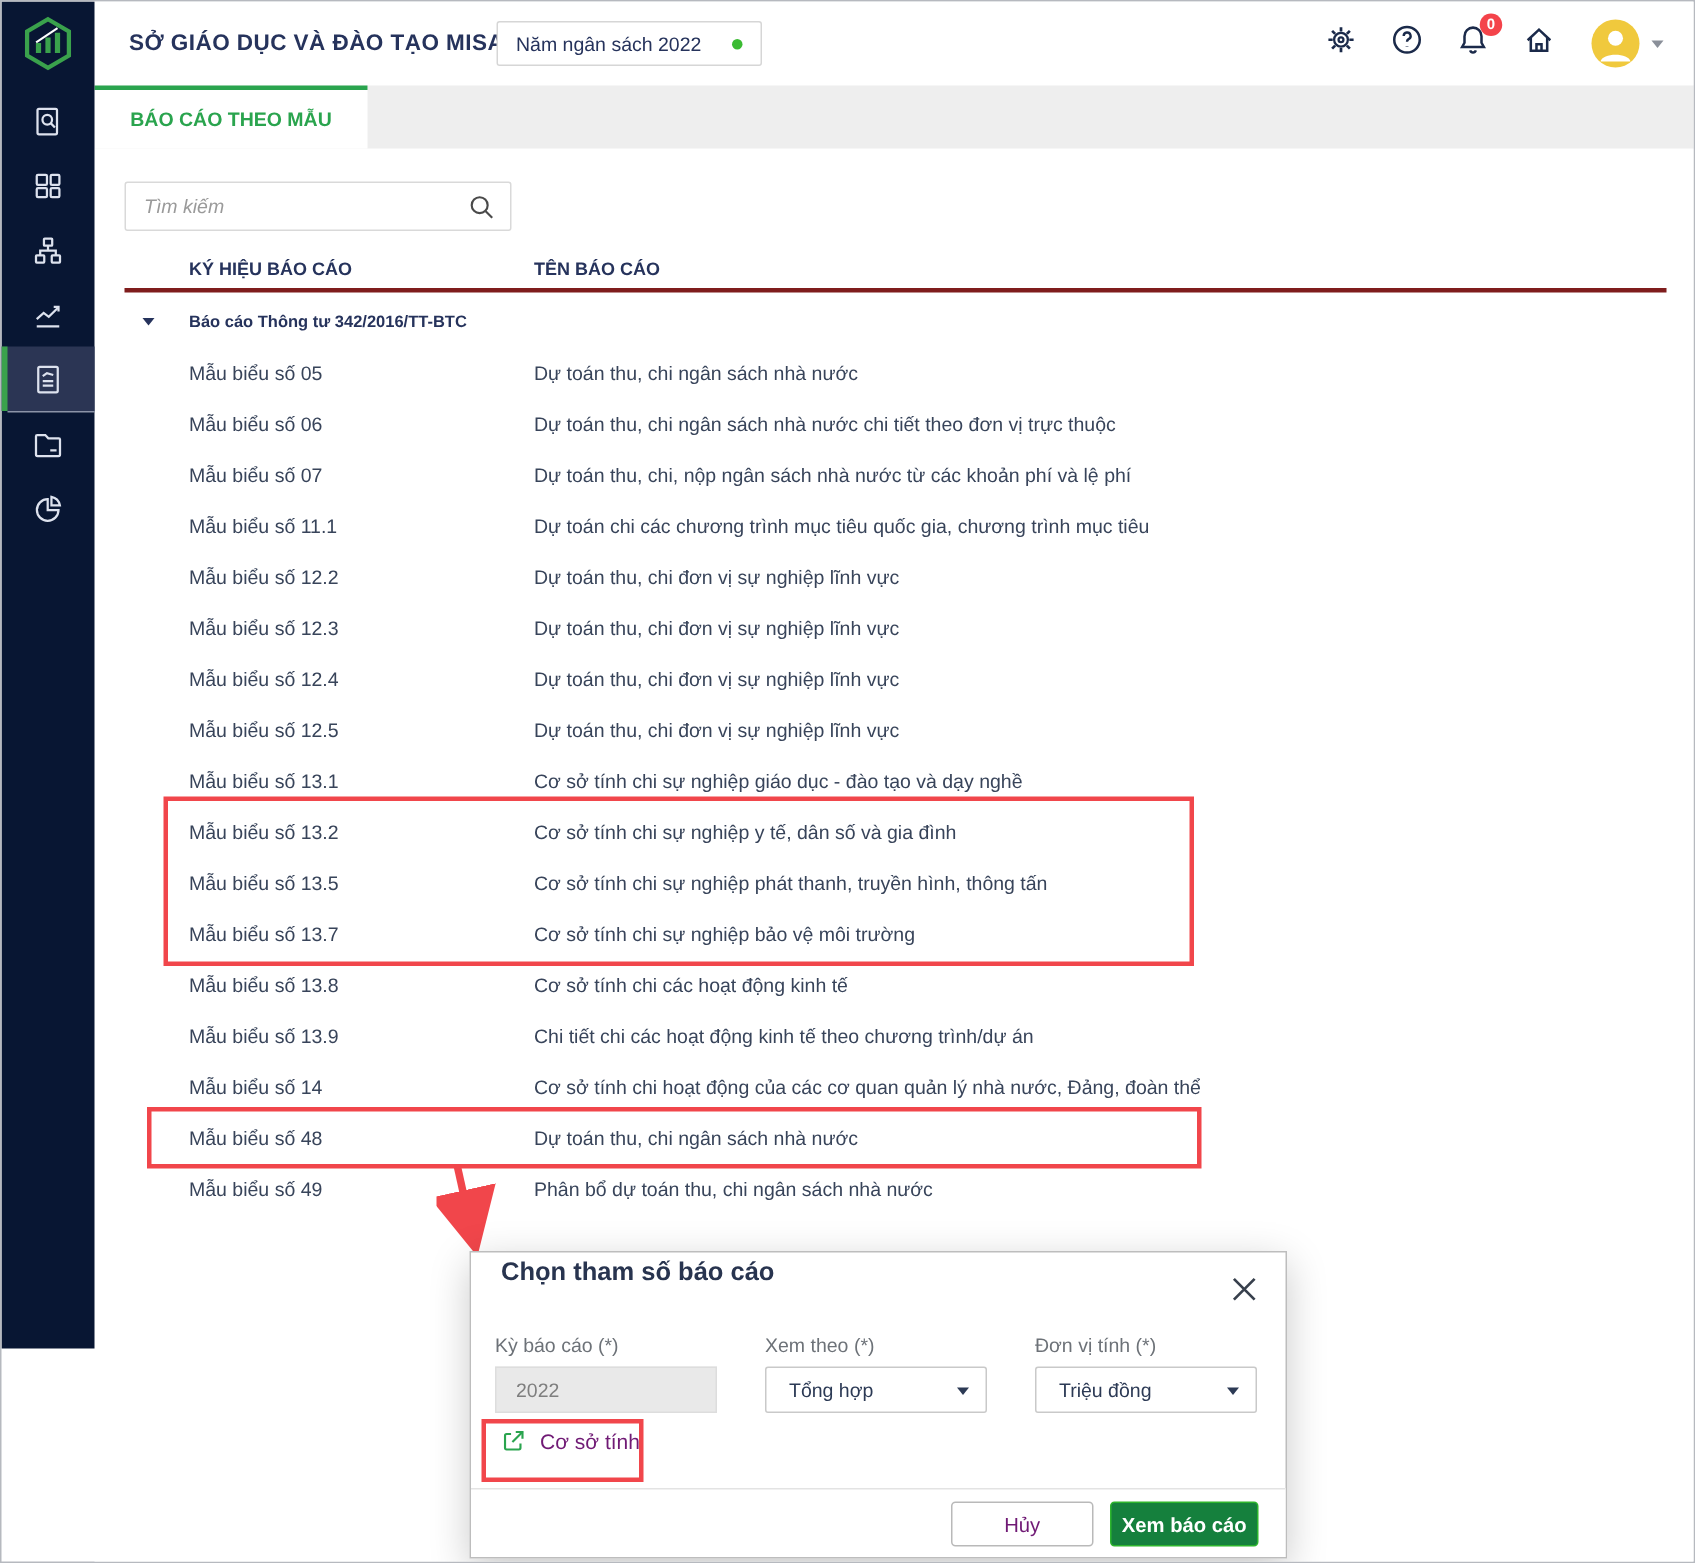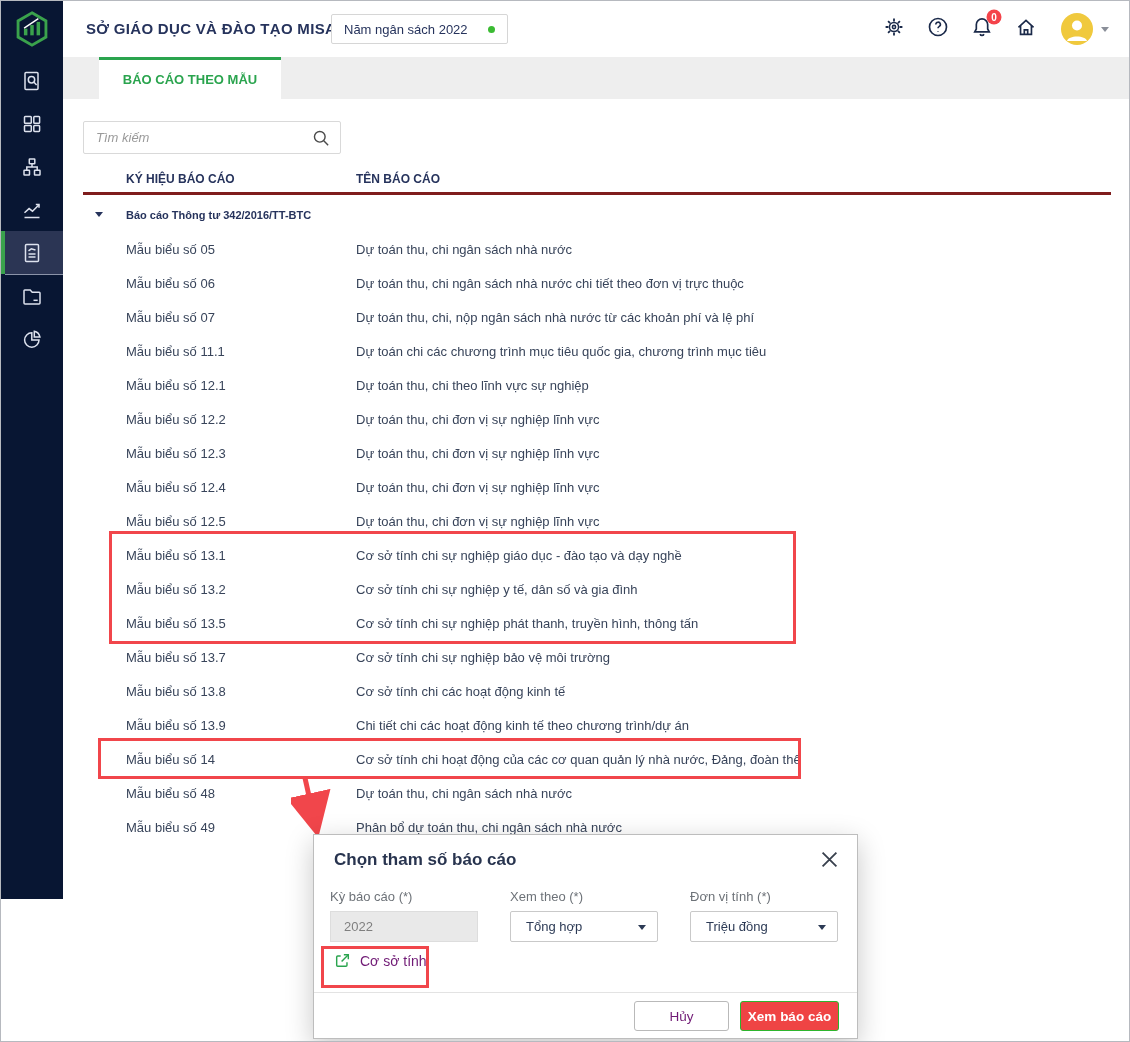--- a/index.html
+++ b/index.html
@@ -26,21 +26,21 @@
   .ti-gear { left:831px; } .ti-help { left:875px; } .ti-bell { left:919px; } .ti-home { left:963px; }
   .badge { position:absolute; top:-7px; right:-9px; min-width:15px; height:15px; border-radius:8px; background:#f4434a;
            color:#fff; font-size:10px; font-weight:bold; display:flex; align-items:center; justify-content:center; padding:0 3px; }
   .avatar { position:absolute; left:998px; top:12px; width:32px; height:32px; border-radius:50%; background:#f0c93d; overflow:hidden; cursor:pointer; }
   .avatar-caret { position:absolute; left:1038px; top:26px; width:0; height:0; border-left:4px solid transparent;
                   border-right:4px solid transparent; border-top:5px solid #8a8f99; cursor:pointer; }
 
   
   .tabstrip { position:absolute; left:62px; top:56px; width:1068px; height:42px; background:#eeeeee; z-index:2; }
   .tab-active { position:absolute; left:0; top:0; width:182px; height:42px; background:#fff; border-top:3px solid #2aa44e;
-                display:flex; align-items:center; justify-content:center; color:#2aa44e; font-weight:bold; font-size:13px; cursor:pointer;margin-left:36px; }
+                display:flex; align-items:center; justify-content:center; color:#2aa44e; font-weight:bold; font-size:13px; cursor:pointer; }
 
   
   .content { position:absolute; left:62px; top:98px; width:1068px; height:944px; background:#fff; z-index:1; }
   .search-box { position:absolute; left:20px; top:22px; width:258px; height:33px; border:1px solid #d9d9d9; border-radius:2px; background:#fff; }
   .search-input { width:100%; height:100%; border:none; outline:none; background:transparent; padding:0 38px 0 12px;
                   font-family:inherit; font-size:13px; font-style:italic; color:#555; }
   .search-input::placeholder { color:#9a9a9a; font-style:italic; }
   .search-icon { position:absolute; right:9px; top:7px; color:#4a4a4a; }
 
   .thead { position:absolute; left:20px; top:66px; width:1028px; height:30px; border-bottom:3px solid #7f1d1d; }
@@ -60,37 +60,37 @@
   
   .annot { position:absolute; border:3px solid #f1464b; z-index:5; pointer-events:none; }
   .annot-1 { left:108px; top:530px; width:687px; height:113px; }
   .annot-2 { left:97px;  top:737px; width:703px; height:41px; }
   .annot-3 { left:320px; top:945px; width:108px; height:42px; z-index:30; }
   .arrow-svg { position:absolute; left:290px; top:774px; z-index:6; pointer-events:none; }
 
   
   .modal { position:absolute; left:312px; top:833px; width:545px; height:205px; background:#fff;
            border:1px solid #bdbdbd; box-shadow:0 8px 26px rgba(0,0,0,.22); z-index:10; }
-  .modal-title { position:absolute; left:20px; top:15px; font-size:17px; font-weight:bold; color:#28344f; }
+  .modal-title { position:absolute; left:20px; top:3px; font-size:17px; font-weight:bold; color:#28344f; }
   .modal-close { position:absolute; right:18px; top:16px; width:18px; height:18px; cursor:pointer; color:#38404d; }
   .f-label { position:absolute; top:54px; font-size:13px; color:#6d7278; }
   .fl-1 { left:16px; } .fl-2 { left:196px; } .fl-3 { left:376px; }
   .f-input-disabled { position:absolute; left:16px; top:76px; width:148px; height:31px; background:#e9e9e9;
                       border:1px solid #ddd; line-height:29px; padding-left:13px; color:#7f7f7f; font-size:13px; }
   .f-select { position:absolute; top:76px; width:148px; height:31px; border:1px solid #c9c9c9; border-radius:2px;
               background:#fff; line-height:29px; padding-left:15px; color:#2c3a55; font-size:13px; cursor:pointer; }
   .fs-2 { left:196px; } .fs-3 { left:376px; }
   .f-select::after { content:""; position:absolute; right:11px; top:13px; width:0; height:0;
                      border-left:4.5px solid transparent; border-right:4.5px solid transparent; border-top:5px solid #2c3a55; }
   .calc-link { position:absolute; left:20px; top:117px; display:flex; align-items:center; gap:9px;
                color:#701a75; font-size:14px; cursor:pointer; }
   .modal-footer { position:absolute; left:0; bottom:0; width:100%; height:46px; border-top:1px solid #e3e3e3; background:#fff; }
   .btn { position:absolute; top:8px; height:30px; border-radius:3px; font-family:inherit; font-size:13.5px; cursor:pointer; }
   .btn-cancel { left:320px; width:95px; background:#fff; border:1px solid #b9b9b9; color:#701a75; }
-  .btn-submit { left:426px; width:99px; background:#ef4444; border:1px solid #2db52d; color:#fff; font-weight:bold; }
+  .btn-submit { left:426px; width:99px; background:#15803d; border:1px solid #2db52d; color:#fff; font-weight:bold; }
 </style>
 </head>
 <body>
 
 <div class="screen">
 
   <aside class="sidebar">
     <div class="logo">
       <svg width="38" height="38" viewBox="0 0 24 24" fill="none" stroke="#3aa24c" stroke-width="1.8">
         <path d="M12 1.8l8.8 5.1v10.2L12 22.2l-8.8-5.1V6.9z"></path>
@@ -238,24 +238,20 @@
   <div class="trow">
     <span class="td-code">Mẫu biểu số 07</span>
     <span class="td-name">Dự toán thu, chi, nộp ngân sách nhà nước từ các khoản phí và lệ phí</span>
   </div>
 
   <div class="trow">
     <span class="td-code">Mẫu biểu số 11.1</span>
     <span class="td-name">Dự toán chi các chương trình mục tiêu quốc gia, chương trình mục tiêu</span>
   </div>
 
-  <div class="trow">
-    <span class="td-code">Mẫu biểu số 12.1</span>
-    <span class="td-name">Dự toán thu, chi theo lĩnh vực sự nghiệp</span>
-  </div>
 
   <div class="trow">
     <span class="td-code">Mẫu biểu số 12.2</span>
     <span class="td-name">Dự toán thu, chi đơn vị sự nghiệp lĩnh vực</span>
   </div>
 
   <div class="trow">
     <span class="td-code">Mẫu biểu số 12.3</span>
     <span class="td-name">Dự toán thu, chi đơn vị sự nghiệp lĩnh vực</span>
   </div>

